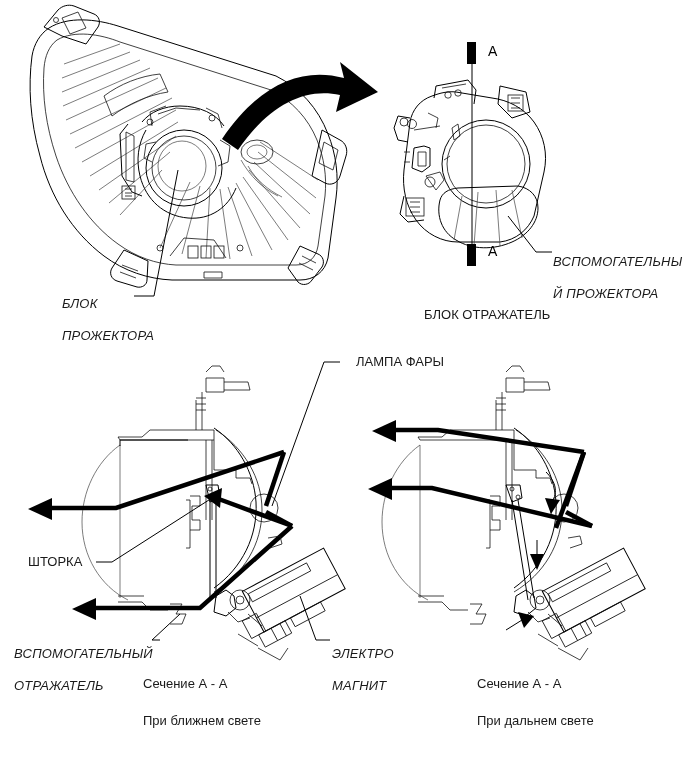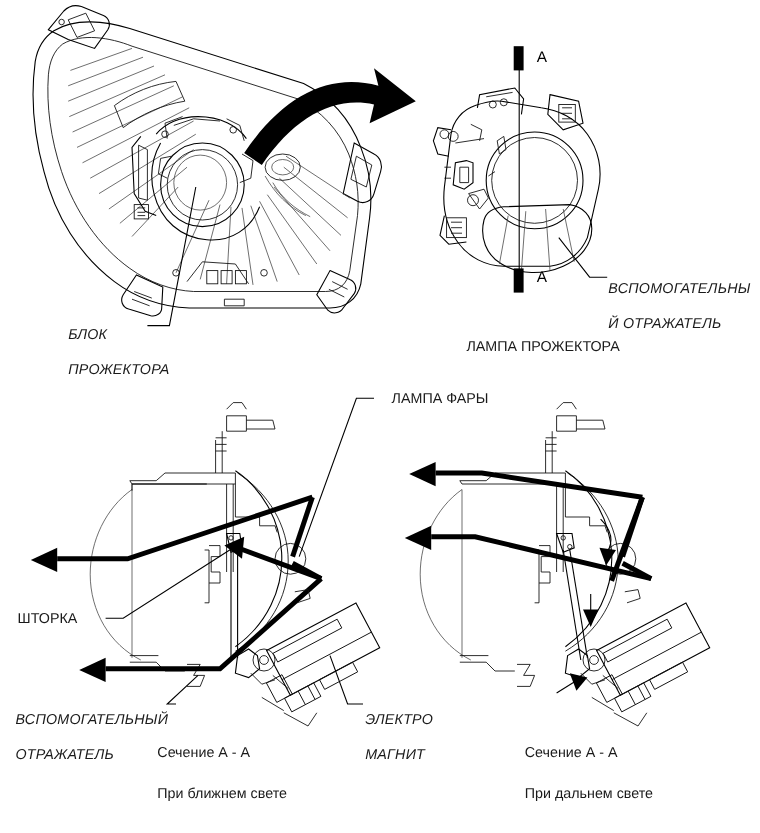--- a/index.html
+++ b/index.html
@@ -367,31 +367,31 @@
   </g>
 </svg>
 
 <div class="lbl" style="left:22px; top:280px;margin-left:40px;">
   <span>БЛОК</span><br>
   <span>ПРОЖЕКТОРА</span>
 </div>
 
 <div class="lbl" style="left:553px; top:238px;">
   <span>ВСПОМОГАТЕЛЬНЫ</span><br>
-  <span>Й ОТРАЖАТЕЛЬ</span>
+  <span>Й ПРОЖЕКТОРА</span>
 </div>
 
 <div class="sec-letter" style="left:488px; top:43px;">A</div>
 <div class="sec-letter" style="left:488px; top:243px;">A</div>
 
-<div class="cap" style="left:424px; top:307px;">ЛАМПА ПРОЖЕКТОРА</div>
+<div class="cap" style="left:424px; top:307px;">БЛОК ОТРАЖАТЕЛЬ</div>
 
 <div class="cap" style="left:356px; top:354px;">ЛАМПА ФАРЫ</div>
 
-<div class="cap" style="left:16px; top:554px;">ШТОРКА</div>
+<div class="cap" style="left:28px; top:554px;">ШТОРКА</div>
 
 <div class="lbl" style="left:14px; top:630px;">
   <span>ВСПОМОГАТЕЛЬНЫЙ</span><br>
   <span>ОТРАЖАТЕЛЬ</span>
 </div>
 
 <div class="lbl" style="left:332px; top:630px;">
   <span>ЭЛЕКТРО</span><br>
   <span>МАГНИТ</span>
 </div>

